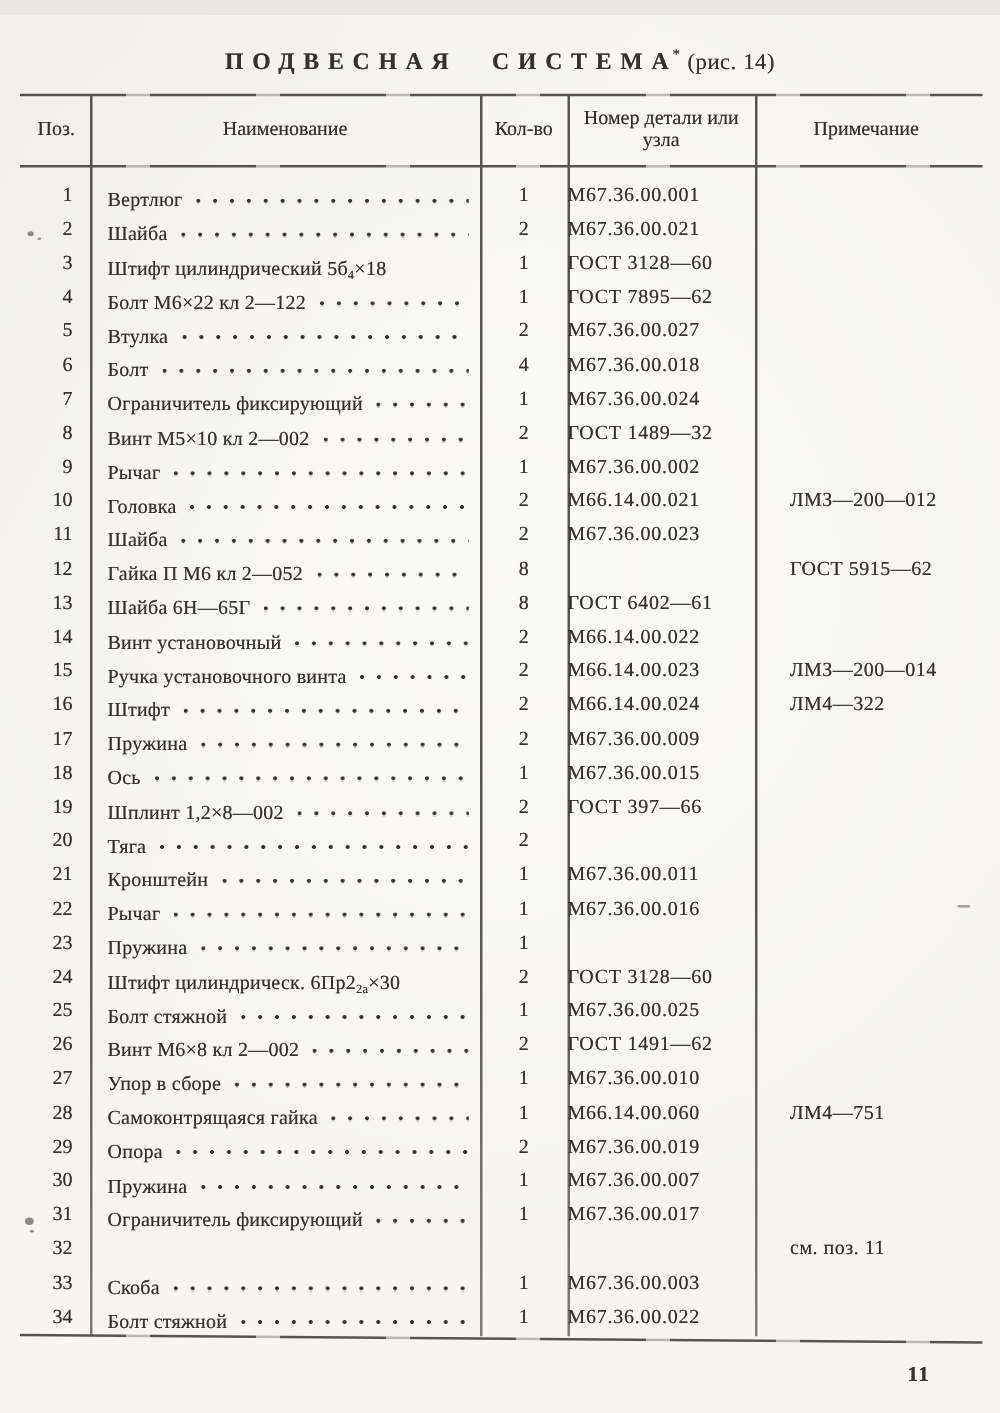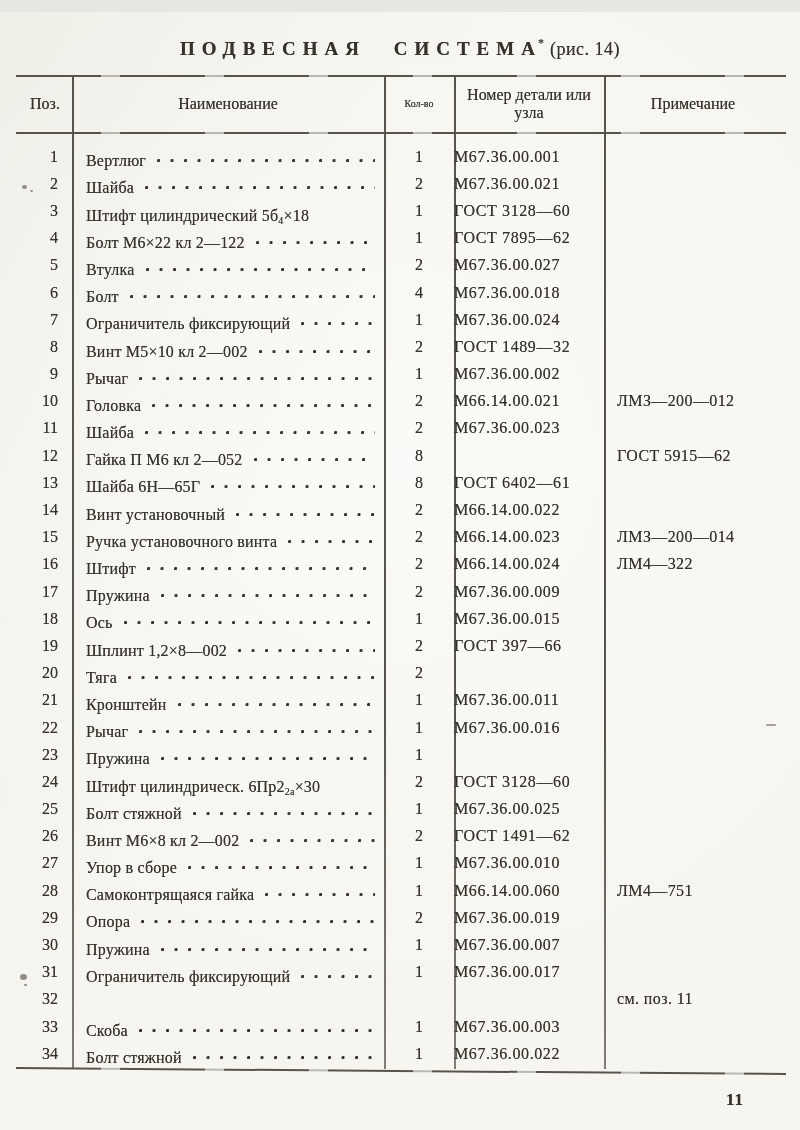--- a/index.html
+++ b/index.html
@@ -57,37 +57,37 @@
   .vrule.v3{left:454px;}
   .vrule.v4{left:604px;}
 
   
   .thead{
     position:absolute;left:18px;top:64px;width:764px;height:56px;
     display:grid;grid-template-columns:54px 312px 70px 150px 1fr;
     align-items:center;
   }
   .th{ text-align:center;font-size:16px;line-height:1.15; }
-  .th.qty-h{font-size:10px;}
+  .th.qty-h{font-size:16px;}
 
   
   .tbody{
     position:absolute;left:18px;top:121px;width:764px;
     padding-top:10px;
   }
   .tr{
     display:grid;grid-template-columns:54px 312px 70px 150px 1fr;
     height:27.2px;
   }
   .td{display:flex;align-items:center;font-size:16px;height:100%;}
   .td.pos{justify-content:flex-end;padding-right:14px;}
   .td.name{padding-left:14px;padding-right:5px;overflow:hidden;align-items:flex-end;}
   .td.qty{justify-content:center;}
   .td.num{letter-spacing:.6px;white-space:nowrap;}
-  .td.note{padding-left:13px;letter-spacing:.4px;white-space:nowrap;font-family:Liberation Serif, serif;}
+  .td.note{padding-left:28px;letter-spacing:.4px;white-space:nowrap;font-family:Liberation Serif, serif;}
   .nm{white-space:nowrap;letter-spacing:.2px;}
   .nm sub{font-size:10px;vertical-align:-3px;line-height:0;}
   .leader{
     flex:1 1 auto;align-self:flex-end;height:4px;
     margin:0 4px 7px 11px;min-width:0;
     background-image:radial-gradient(circle at 1.6px 1.6px, var(--ink) 1.35px, rgba(0,0,0,0) 1.8px);
     background-size:13.5px 4px;background-repeat:repeat-x;
   }
 
   

